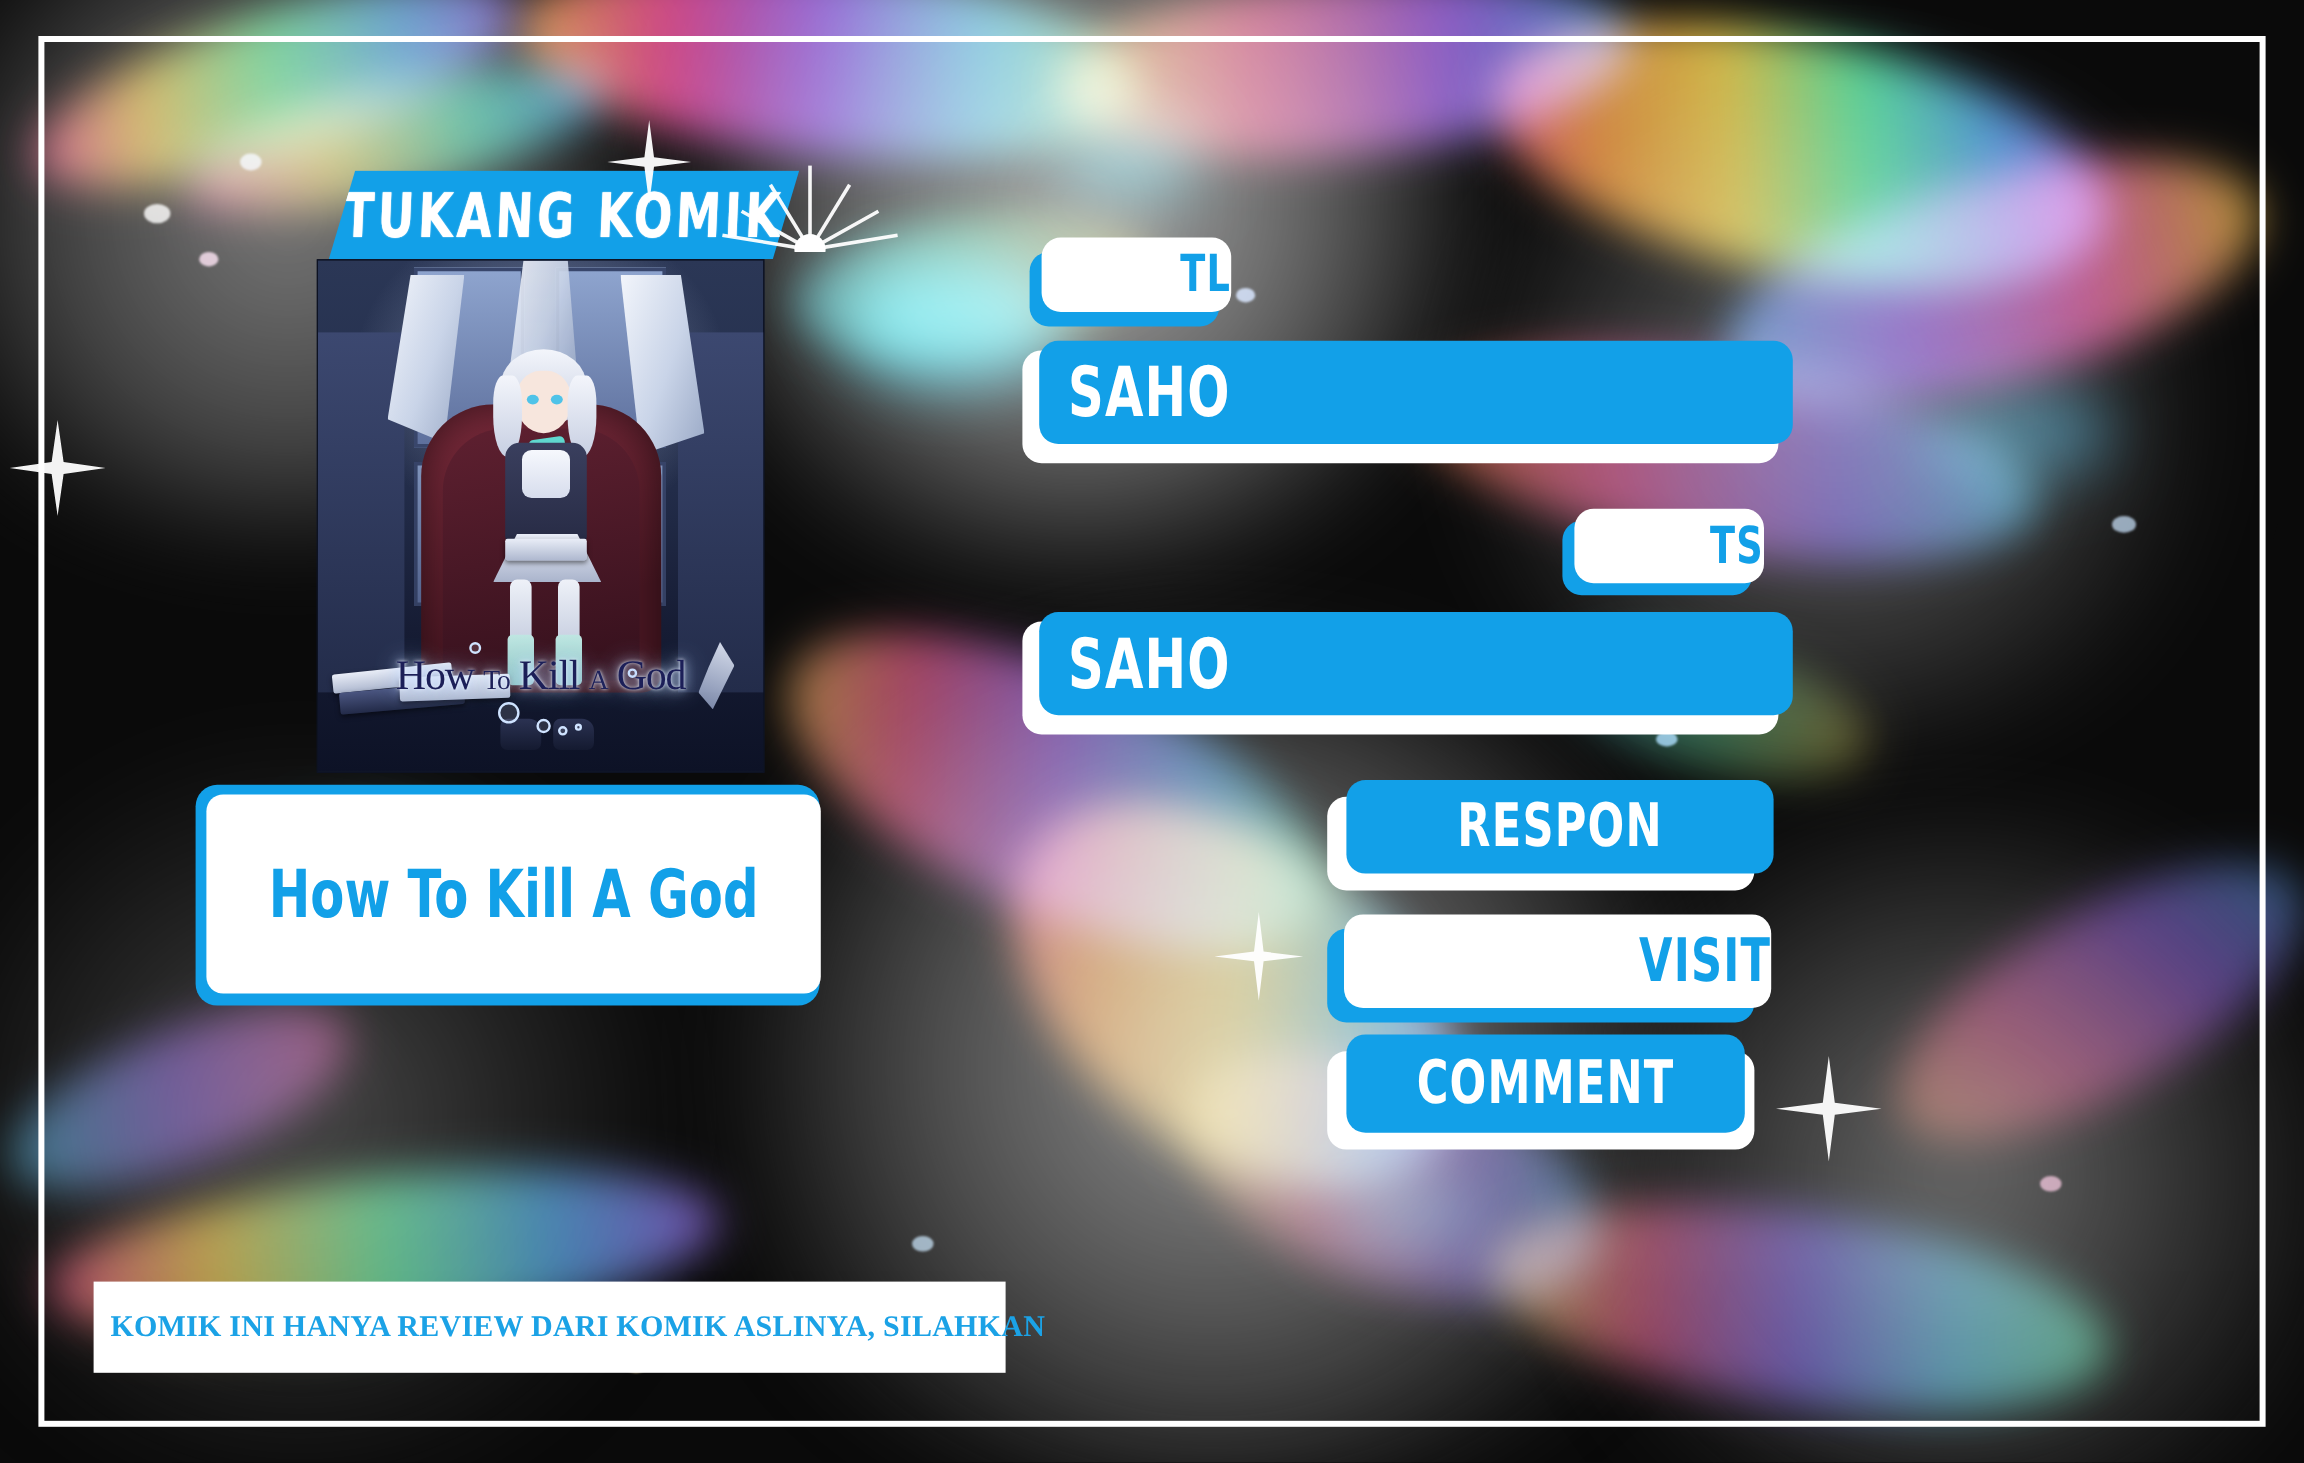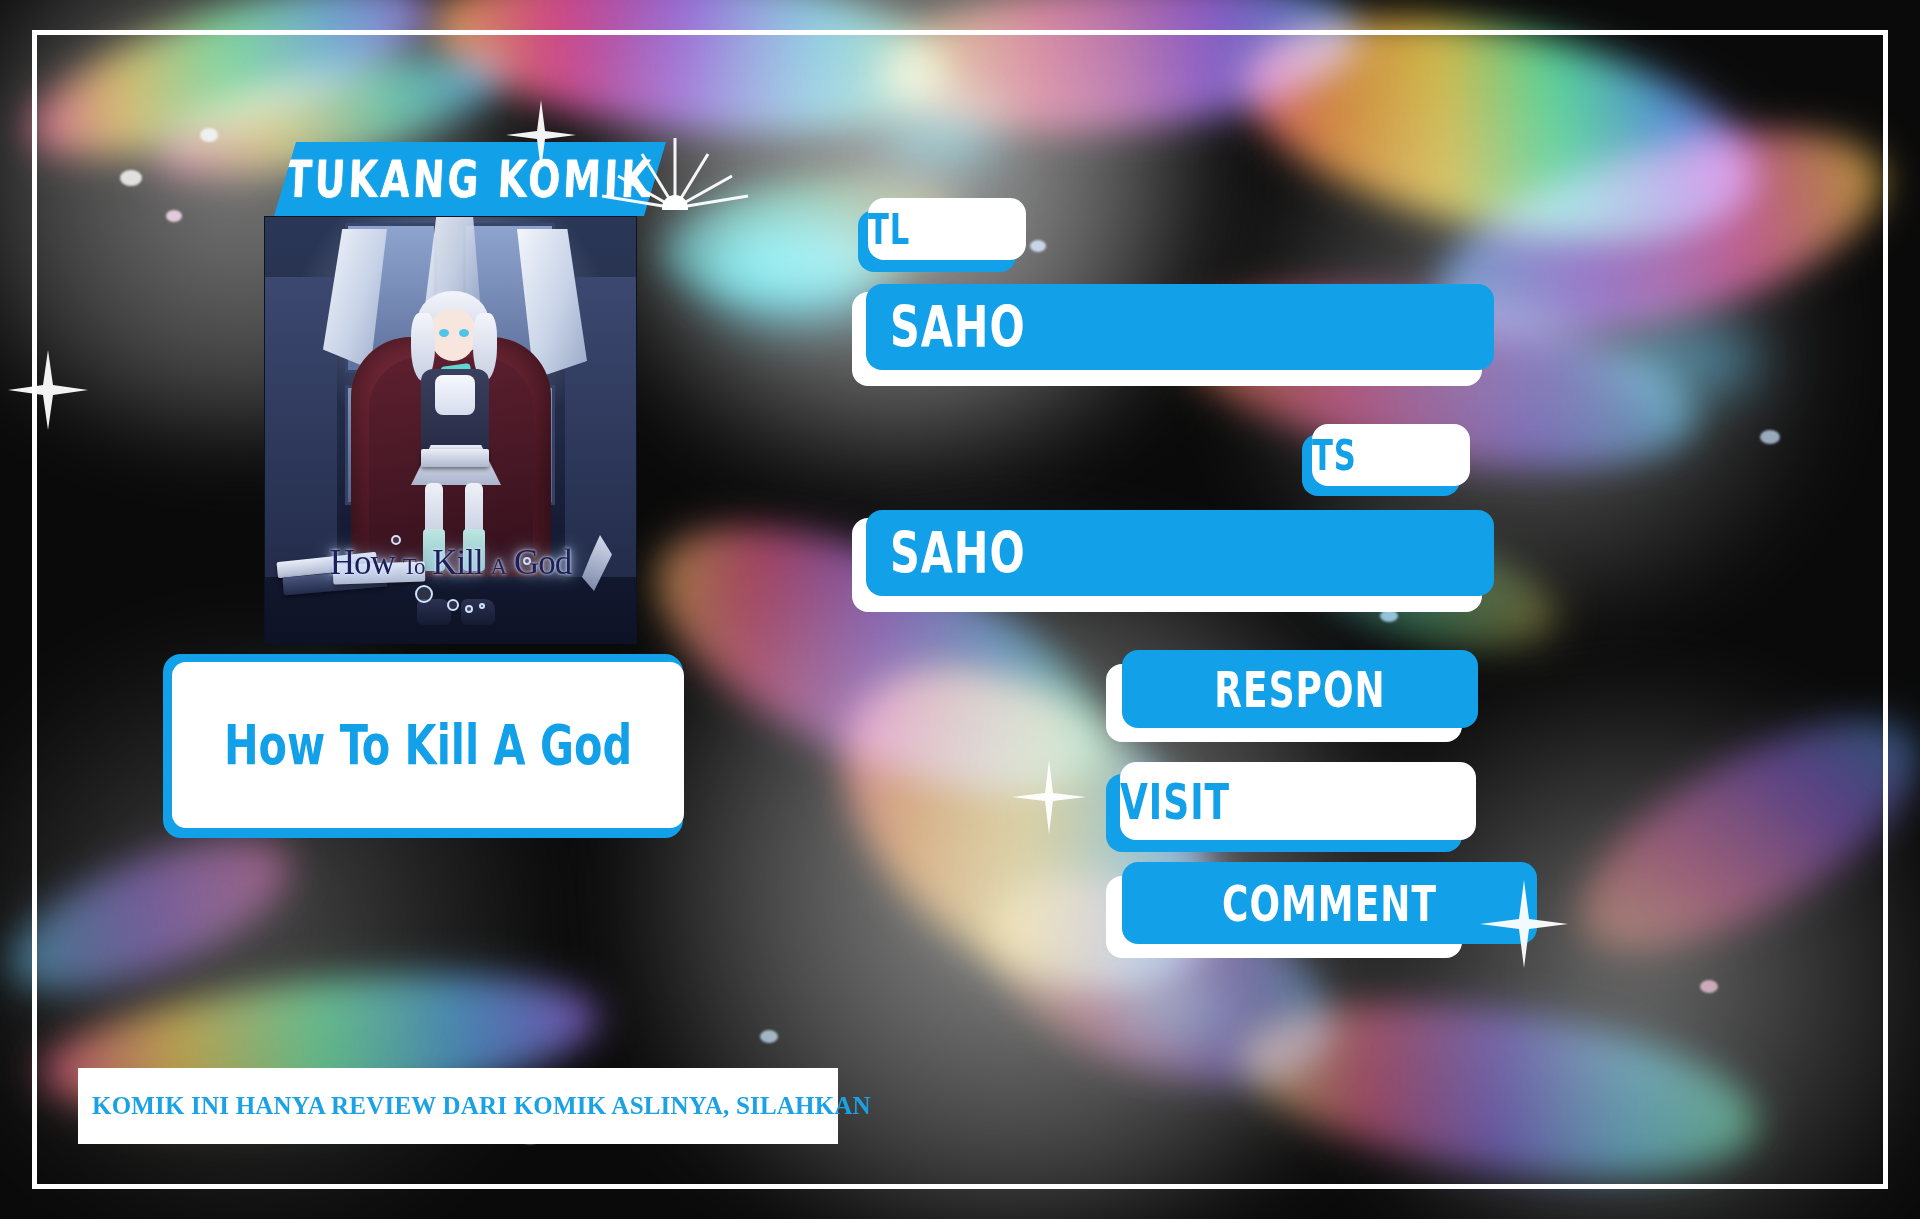--- a/index.html
+++ b/index.html
@@ -101,21 +101,21 @@
     clip-path:polygon(60% 0,100% 35%,40% 100%,0 75%,28% 38%);
     opacity:.92;
   }
 
   
   .card{ position:absolute; z-index:28; display:flex; align-items:center; }
   .shadow-blue{ position:absolute; background:#12A0E8; border-radius:16px; z-index:26; }
   .shadow-white{ position:absolute; background:#ffffff; border-radius:16px; z-index:26; }
 
   .pill-white{
-    background:#ffffff; border-radius:16px; display:flex; align-items:center; justify-content:flex-start;
+    background:#ffffff; border-radius:16px; display:flex; align-items:center; justify-content:flex-end;
   }
   .pill-blue{
     background:#12A0E8; border-radius:16px; display:flex; align-items:center; justify-content:center;
   }
   .lbl{
     font-family:"DejaVu Sans Condensed","Liberation Sans", sans-serif;
     font-weight:bold; letter-spacing:1px; transform:scaleY(1.25);
     white-space:nowrap; line-height:1;
   }
   .lbl.blue{ color:#12A0E8; }
@@ -319,15 +319,15 @@
 <div class="card pill-blue" style="left:1122px;top:650px;width:356px;height:78px;">
   <span class="lbl white" style="font-size:40px;">RESPON</span>
 </div>
 
 <div class="shadow-blue" style="left:1106px;top:774px;width:356px;height:78px;"></div>
 <div class="card pill-white" style="left:1120px;top:762px;width:356px;height:78px;">
   <span class="lbl blue" style="font-size:40px;">VISIT</span>
 </div>
 
 <div class="shadow-white" style="left:1106px;top:876px;width:356px;height:82px;"></div>
-<div class="card pill-blue" style="left:1122px;top:862px;width:415px;height:82px;">
+<div class="card pill-blue" style="left:1122px;top:862px;width:332px;height:82px;">
   <span class="lbl white" style="font-size:40px;">COMMENT</span>
 </div>
 
 </body></html>

